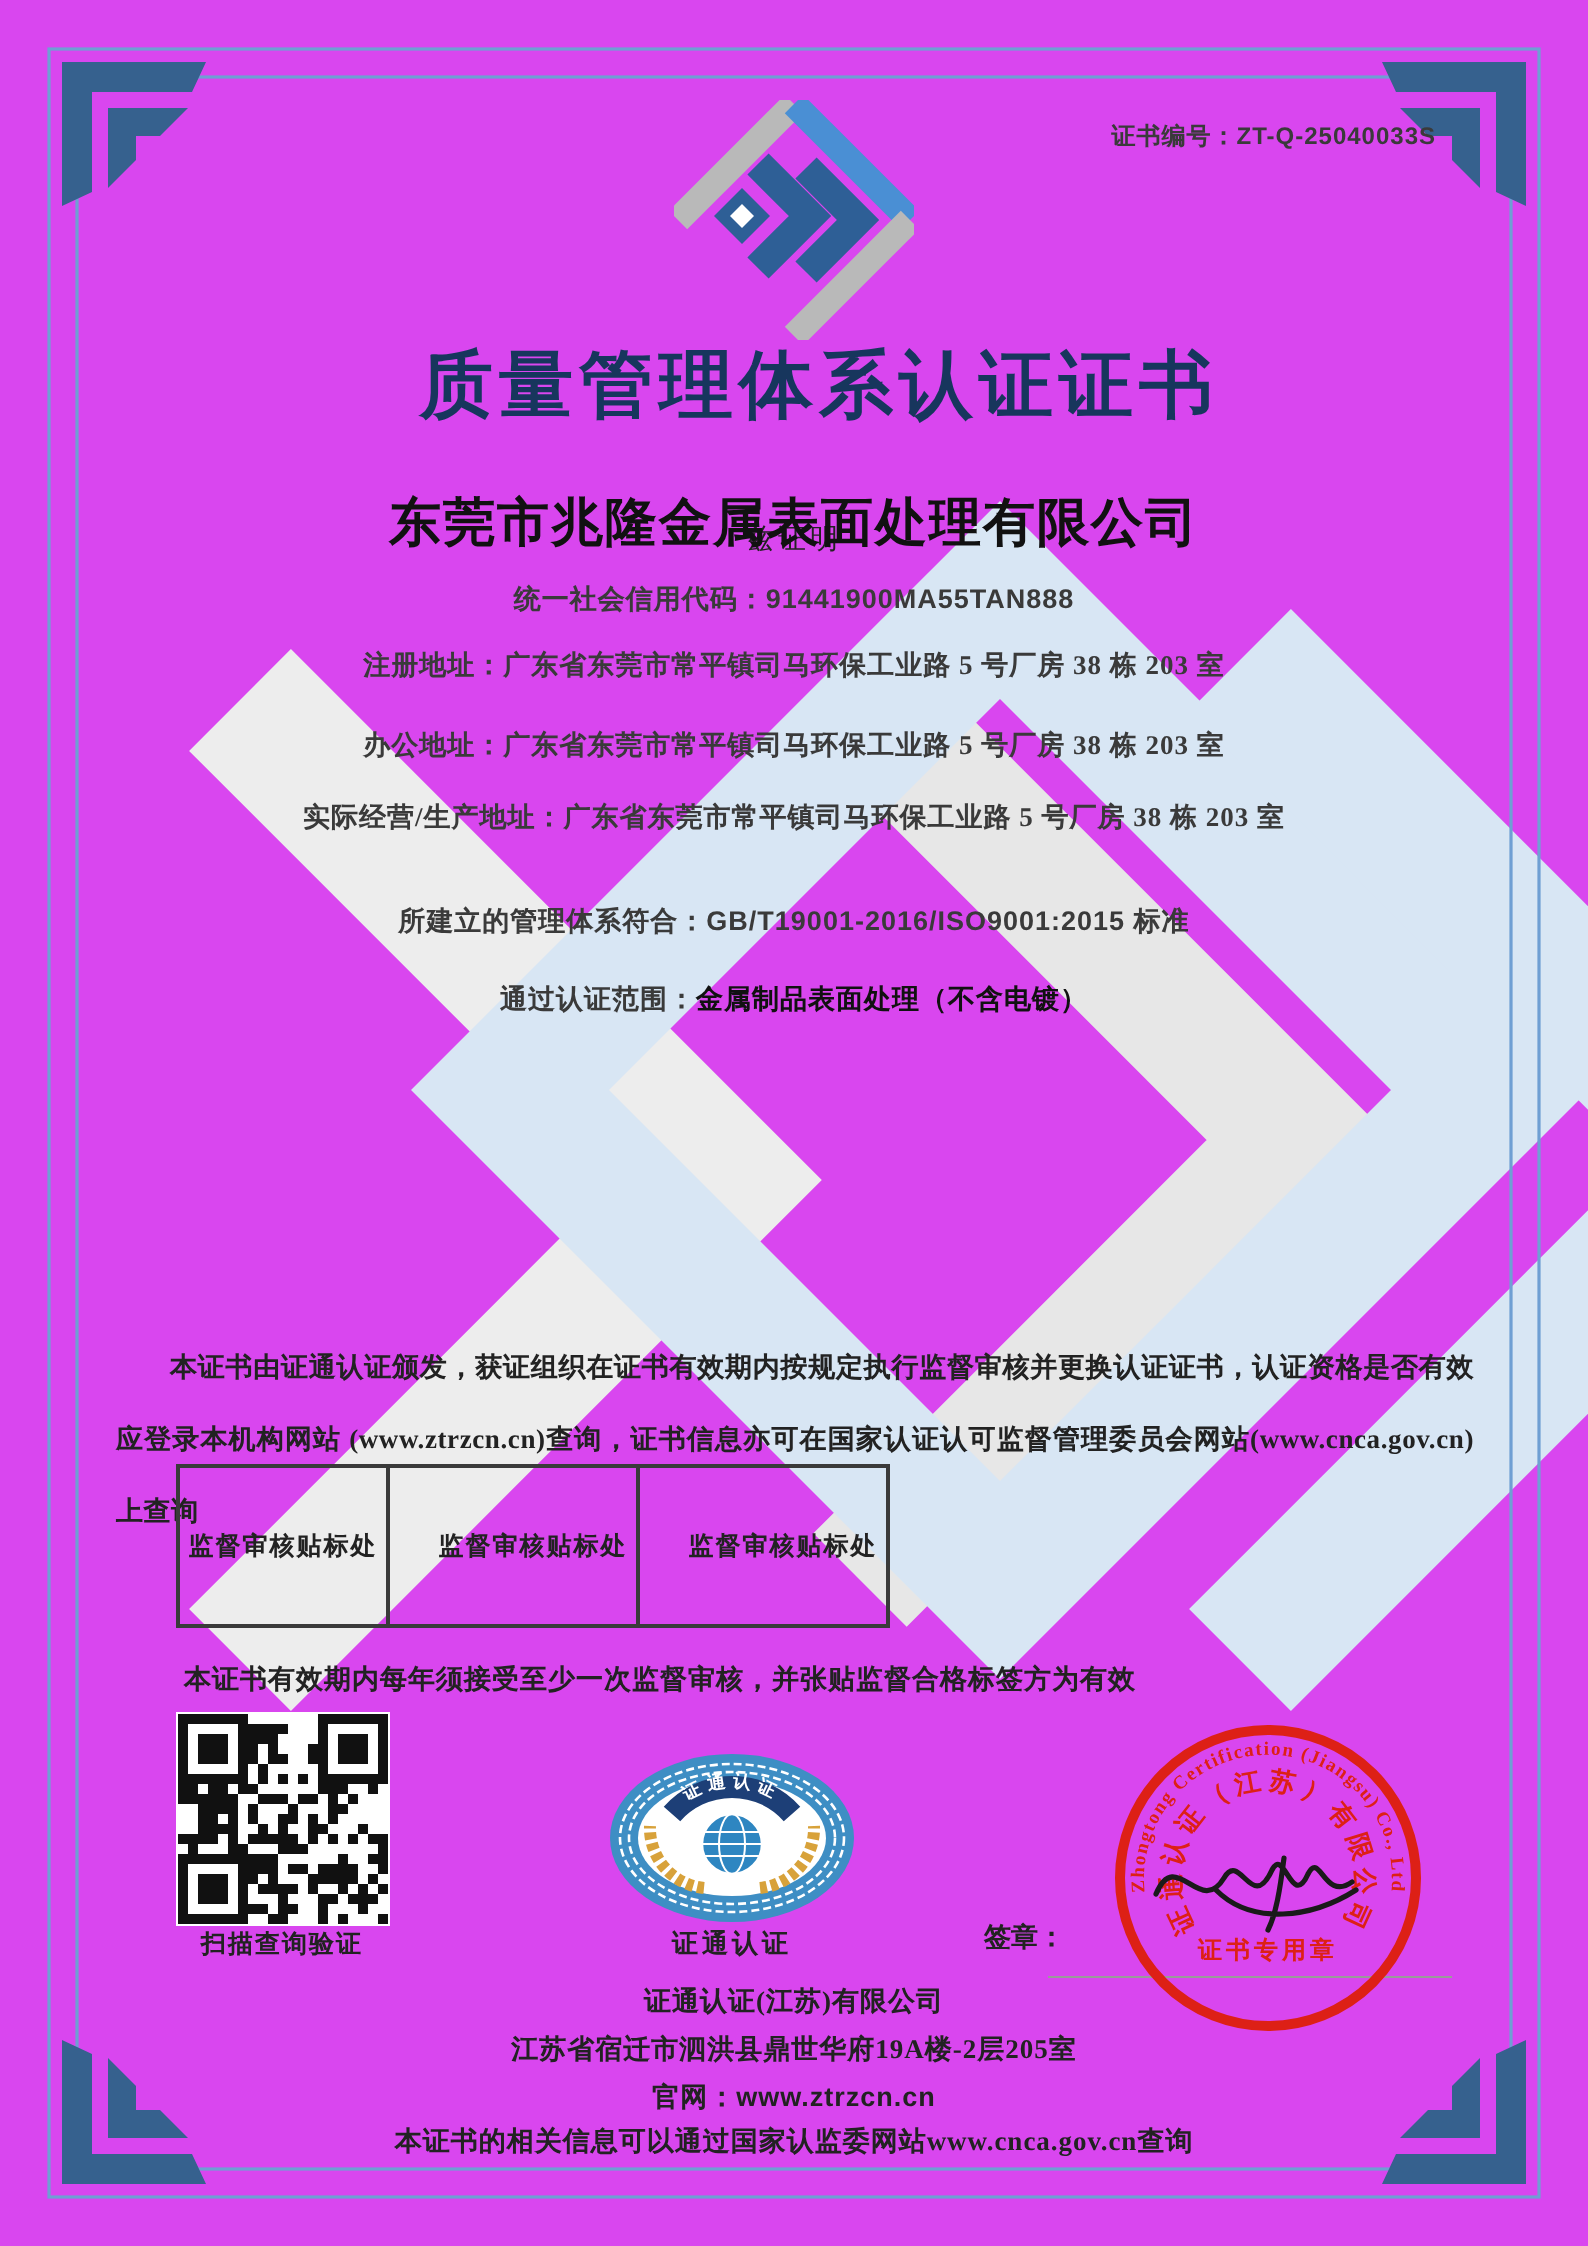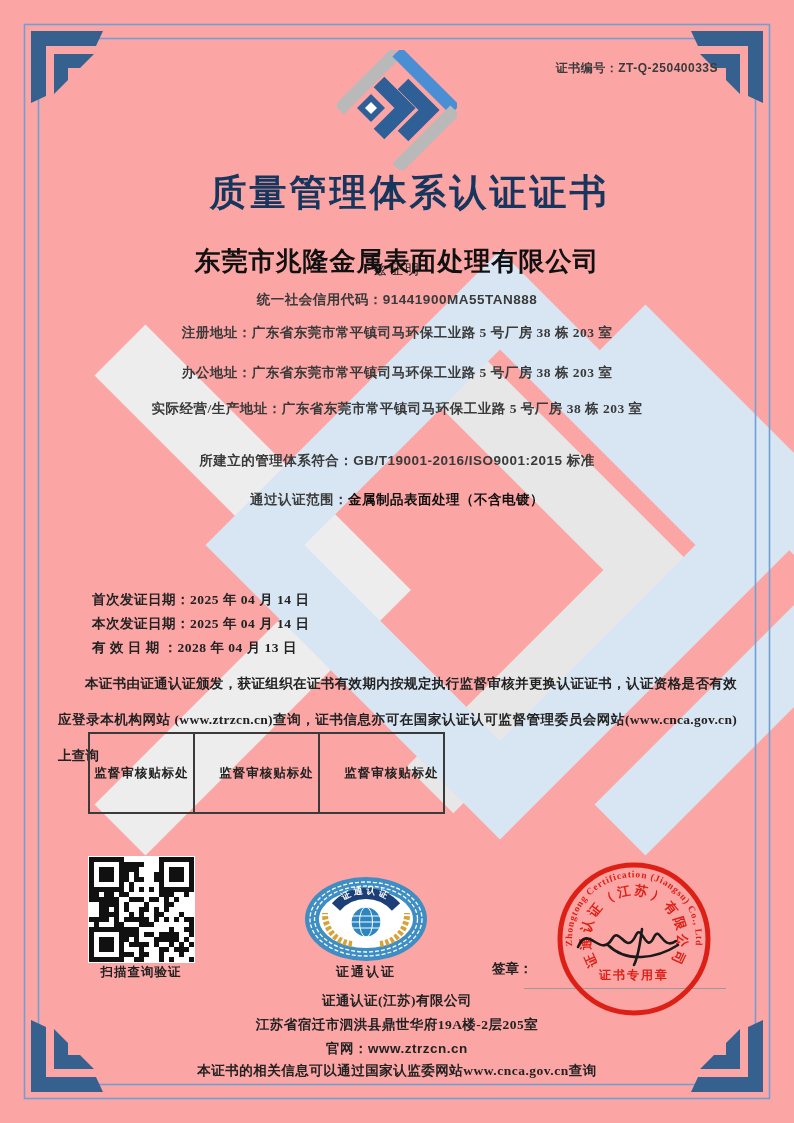--- a/index.html
+++ b/index.html
@@ -1,16 +1,16 @@
 <!DOCTYPE html>
 <html><head>
 <meta charset="utf-8">
 <style>
   html,body{margin:0;padding:0;background:#888;}
-  .page{position:relative;width:794px;height:1123px;background:#fca5a5;margin:0 auto;
+  .page{position:relative;width:794px;height:1123px;background:#d946ef;margin:0 auto;
         overflow:hidden;font-family:"Liberation Serif",serif;color:#333;}
   .page *{box-sizing:border-box;}
   svg{display:block;}
   .abs{position:absolute;}
   .center{left:0;right:0;text-align:center;}
   .deco{pointer-events:none;}
 
   .cert-no{top:60px;right:76px;font-family:"Liberation Sans",sans-serif;
            font-size:12px;font-weight:600;color:#3a3a3a;letter-spacing:.5px;}
   .logo{left:337px;top:50px;}
@@ -121,40 +121,30 @@
     <span>实际经营/生产地址：</span><span>广东省东莞市常平镇司马环保工业路 5 号厂房 38 栋 203 室</span>
   </div>
 
   <div class="abs center line13 standard-line">
     <span>所建立的管理体系符合：</span><span class="ascii">GB/T19001-2016/ISO9001:2015 标准</span>
   </div>
   <div class="abs center line13 scope-line">
     <span>通过认证范围：</span><span class="strong">金属制品表面处理（不含电镀）</span>
   </div>
 
-  <div class="abs dates">
-    <div class="row">
-      <span>首次发证日期：</span><span>2025 年 04 月 14 日</span>
-    </div>
-    <div class="row">
-      <span>本次发证日期：</span><span>2025 年 04 月 14 日</span>
-    </div>
-    <div class="row">
-      <span>有 效 日 期 ：</span><span>2028 年 04 月 13 日</span>
-    </div>
-  </div>
 
   <div class="abs statement">本证书由证通认证颁发，获证组织在证书有效期内按规定执行监督审核并更换认证证书，认证资格是否有效应登录本机构网站 (www.ztrzcn.cn)查询，证书信息亦可在国家认证认可监督管理委员会网站(www.cnca.gov.cn)上查询</div>
 
   <div class="abs audit-table">
     <div class="audit-cell">监督审核贴标处</div>
     <div class="audit-cell">监督审核贴标处</div>
     <div class="audit-cell">监督审核贴标处</div>
   </div>
 
+  <div class="abs supervision">本证书有效期内每年须接受至少一次监督审核，并张贴监督合格标签方为有效</div>
 
   <svg class="abs qr-box" width="107" height="107" viewBox="-1 -1 107 107">
     <rect x="-1" y="-1" width="107" height="107" fill="#ffffff"></rect>
     <g id="qr-cells" fill="#111111">
         <rect x="35" y="5" width="5" height="5"></rect>
         <rect x="40" y="5" width="5" height="5"></rect>
         <rect x="45" y="5" width="5" height="5"></rect>
         <rect x="50" y="5" width="5" height="5"></rect>
         <rect x="35" y="10" width="5" height="5"></rect>
         <rect x="40" y="10" width="5" height="5"></rect>

